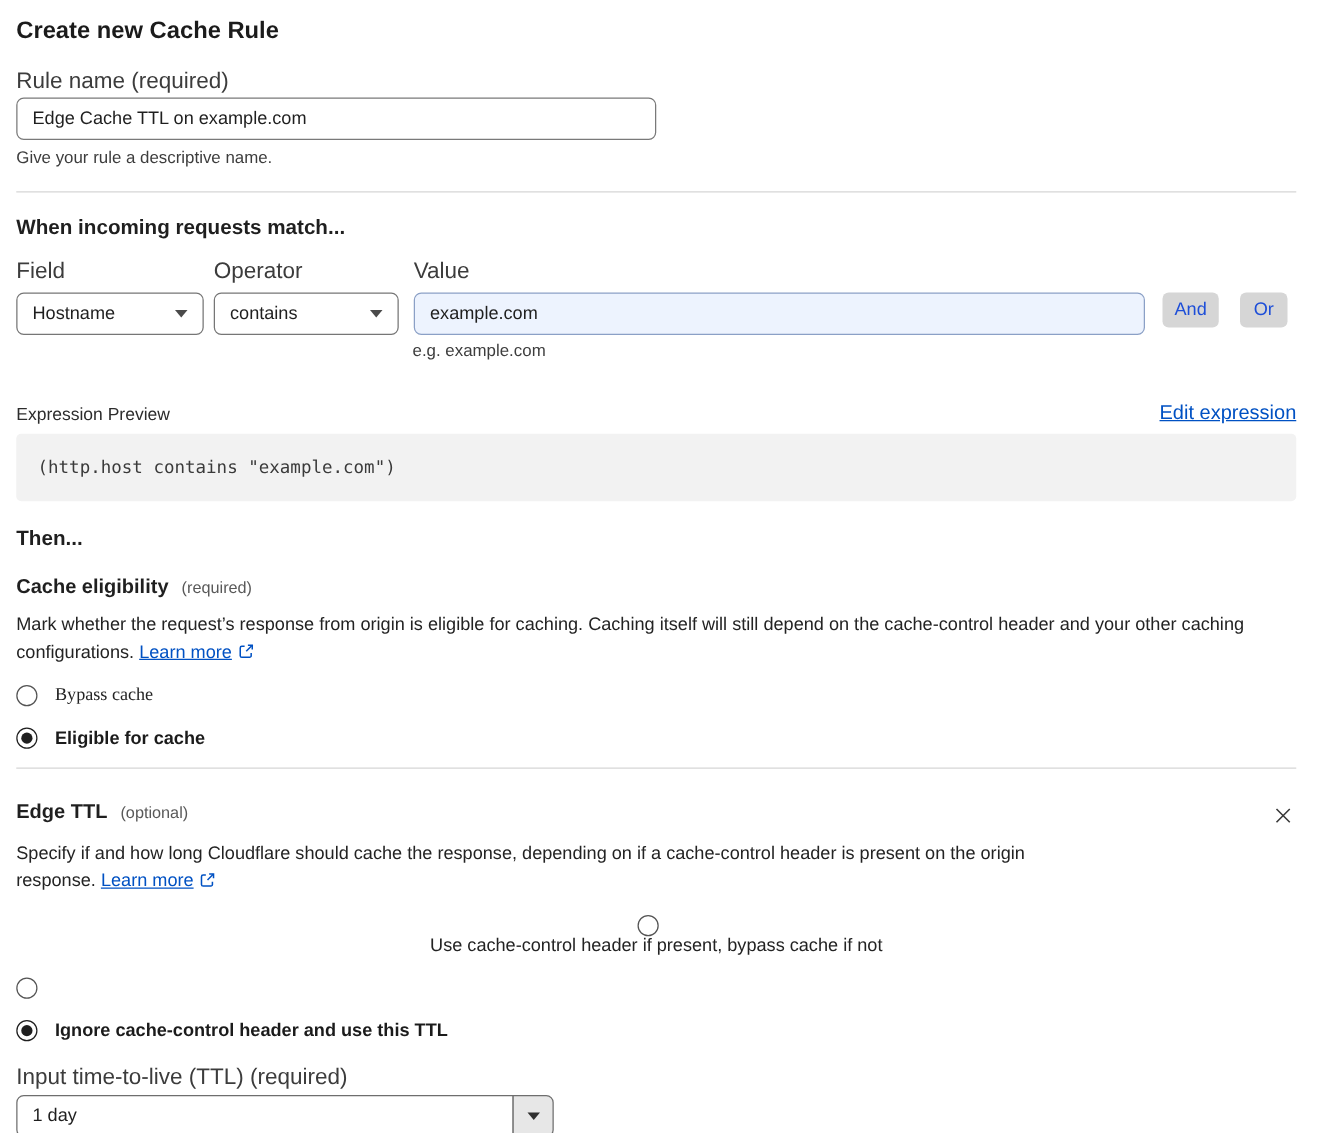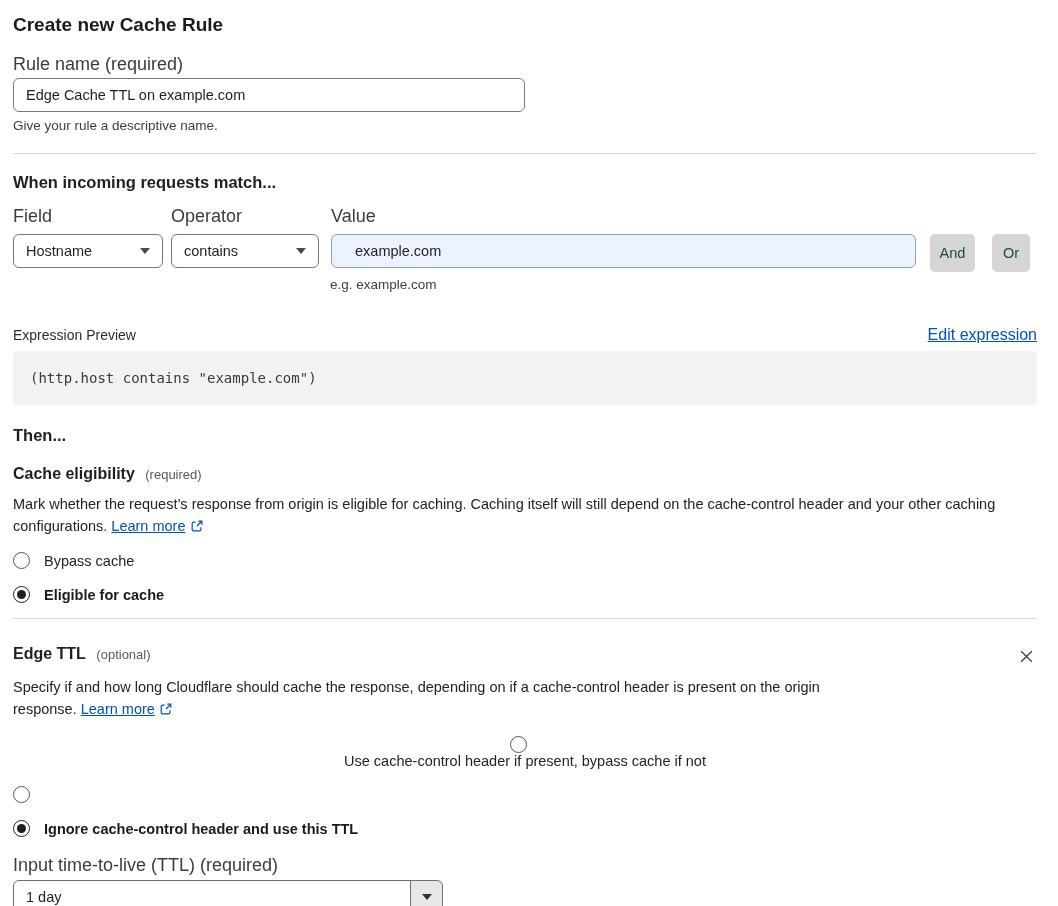--- a/index.html
+++ b/index.html
@@ -38,27 +38,27 @@
     padding:12px 12px; font-size:14.5px; color:#1f1f1f; cursor:pointer;
   }
   .select-field { width:150px; margin-right:8px; }
   .select-operator { width:148px; margin-right:12px; }
   .caret-down {
     width:0; height:0; border-left:5px solid transparent; border-right:5px solid transparent;
     border-top:6px solid #4a4a4a; margin-left:8px; flex:none;
   }
   .value-input {
     width:585px; height:34px; border:1px solid #8ba0c6; border-radius:6px;
-    background:#edf3fe; padding:0 23px; font-size:14.5px; color:#1f1f1f;
+    background:#edf3fe; padding:0 12px; font-size:14.5px; color:#1f1f1f;
     font-family:"Liberation Sans","DejaVu Sans",sans-serif; outline:none;
     margin-right:14px;
   }
   .logic-btn {
-    height:38px; border:none; border-radius:5px; background:#d6d6d6;
-    color:#14532d; font-size:14.5px; cursor:pointer;
+    height:28px; border:none; border-radius:5px; background:#d6d6d6;
+    color:#1d4ed8; font-size:14.5px; cursor:pointer;
     font-family:"Liberation Sans","DejaVu Sans",sans-serif;
   }
   .btn-and { width:45px; margin-right:17px; }
   .btn-or  { width:38px; }
   .value-helper { margin-left:317px; margin-top:5px; }
 
   
   .preview-row { display:flex; justify-content:space-between; align-items:flex-end; margin-top:33px; }
   .preview-label { font-size:14px; color:#2c2c2c; line-height:18px; }
   .edit-link { font-size:16px; color:#0051c3; text-decoration:underline; cursor:pointer; }
@@ -104,21 +104,21 @@
   }
   .ttl-btn {
     width:33px; height:34px; margin-left:-1px;
     border:1px solid #6e6e6e; border-radius:0 6px 6px 0; background:#e7e7e7;
     display:flex; align-items:center; justify-content:center; cursor:pointer;
   }
   .ttl-btn .caret-down { margin-left:0; border-top-color:#2f2f2f; }
 
   .mt-19{margin-top:19px;} .mt-18{margin-top:18px;} .mt-20{margin-top:20px;}
   .mt-5{margin-top:5px;} .mt-6{margin-top:6px;}
-  .radio-group-cache .radio-row:first-child{margin-top:13px;}
+  .radio-group-cache .radio-row:first-child{margin-top:13px;font-family:Liberation Serif, serif;}
   .radio-group-cache .radio-row + .radio-row{margin-top:17px;}
   .divider-2{margin-top:15px;}
   .radio-group-edge .radio-row:first-child{margin-top:14px;flex-direction:column;}
   .radio-group-edge .radio-row + .radio-row{margin-top:17px;}
 </style>
 </head>
 <body>
 
 <h1 class="page-title">Create new Cache Rule</h1>
 

